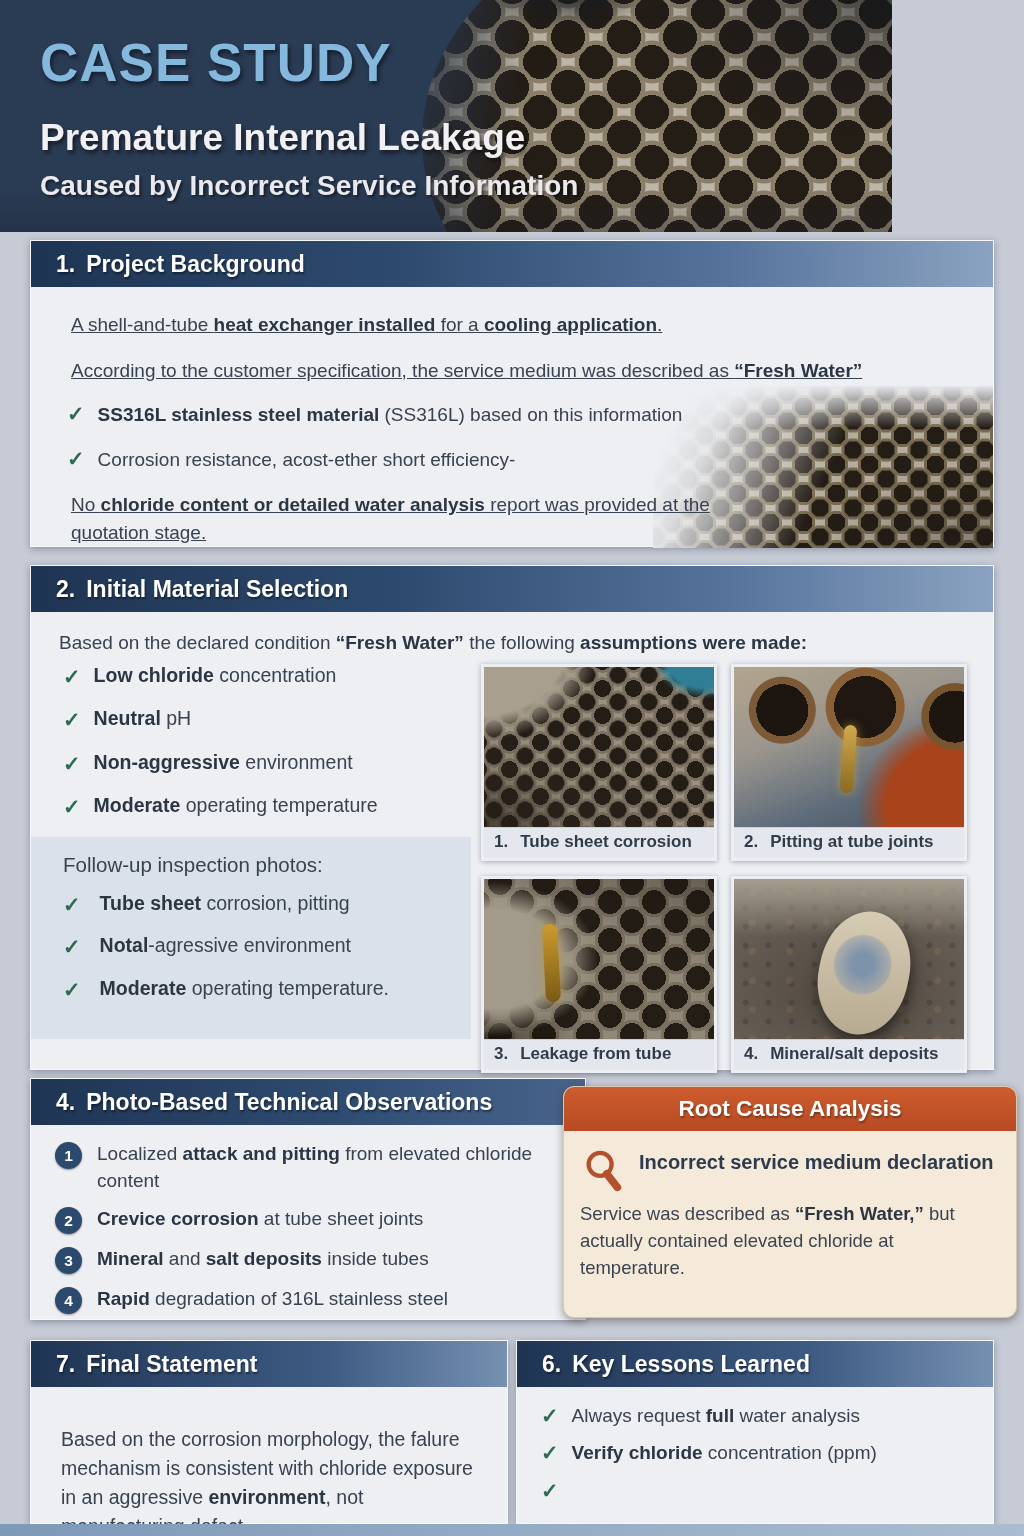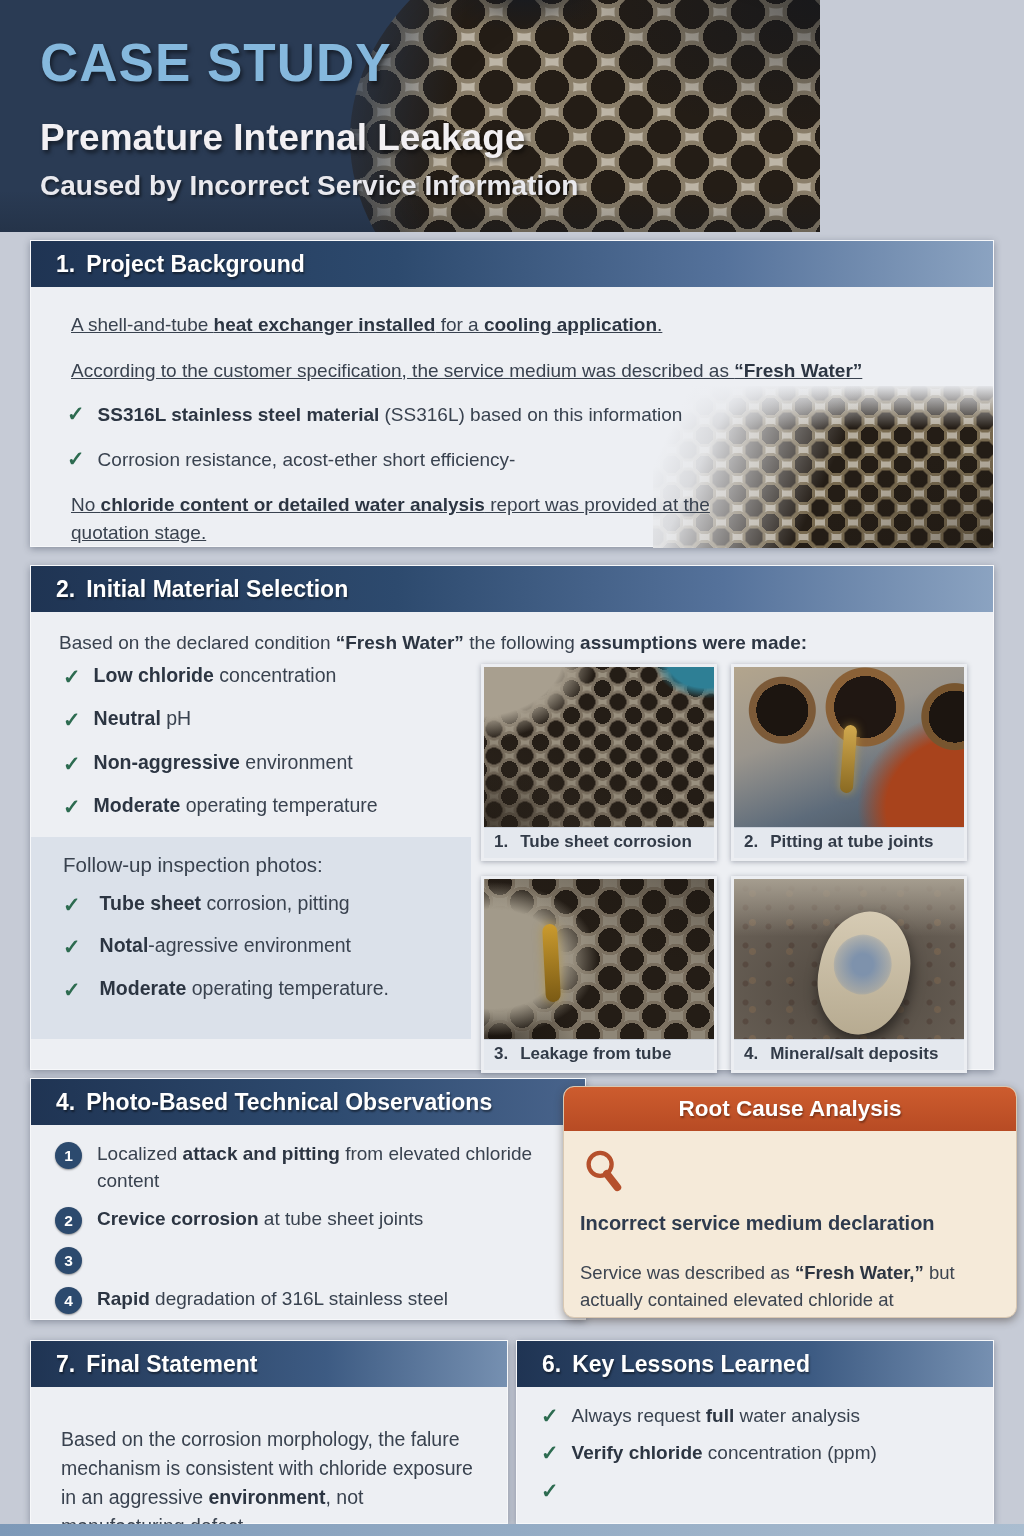--- a/index.html
+++ b/index.html
@@ -6,21 +6,21 @@
   html,body { margin:0; padding:0; }
   body {
     width:1024px; height:1536px; position:relative; overflow:hidden;
     background:#c6cbd6;
     font-family:"Liberation Sans", sans-serif;
     color:#39424f;
   }
   .b { font-weight:700; color:#2c3542; }
 
   
-  .page-header { position:absolute; top:0; left:0; width:820px; height:232px; background:#2a3b54; overflow:hidden; }
+  .page-header { position:absolute; top:0; left:0; width:892px; height:232px; background:#2a3b54; overflow:hidden; }
   .hp-photo { position:absolute; top:0; right:0; width:520px; height:232px;
     background:linear-gradient(100deg, rgba(42,59,84,0) 0%, #78садc 0%, rgba(120,126,132,.0) 4%, #9aa0a4 14%, #c2bcae 34%, #cbc5b7 66%, #b0a899 100%);
   }
   .hp-holes { position:absolute; top:-96px; right:-150px; width:620px; height:470px; border-radius:50%;
     background-color:#bdb5a6;
     background-image:
       radial-gradient(circle, #241d16 0 17px, #8a7e69 17px 21px, rgba(0,0,0,0) 22px),
       radial-gradient(circle, #241d16 0 17px, #8a7e69 17px 21px, rgba(0,0,0,0) 22px);
     background-size:56px 50px;
     background-position:6px 8px, 34px 33px;
@@ -152,24 +152,24 @@
     color:#fff; font-size:15.5px; font-weight:700; display:flex; align-items:center; justify-content:center;
     box-shadow:0 1px 2px rgba(0,0,0,.4); margin-top:1px; }
   .s4-list .txt { max-width:455px; }
 
   #rca { position:absolute; top:1086px; left:563px; width:454px; height:232px; border-radius:11px;
     background:#f5ead9; overflow:hidden; border:1px solid #d9c8b2; box-shadow:0 3px 9px rgba(50,40,30,.45); }
   .rca-header { height:44px; display:flex; align-items:center; justify-content:center;
     background:linear-gradient(180deg,#cd5c2e,#b74b24); color:#fff; font-size:22.5px; font-weight:700;
     text-shadow:1px 2px 2px rgba(0,0,0,.35); }
   .rca-body { padding:16px 18px 0 16px; }
-  .rca-top { display:flex; gap:13px; align-items:flex-start;flex-direction:column; }
+  .rca-top { display:flex; gap:13px; align-items:flex-start; }
   .rca-sub { font-size:20px; font-weight:700; color:#2e3b4e; line-height:1.3; padding-top:2px; }
   .rca-sub .b { color:#2e3b4e; }
-  .rca-text { margin-top:24px; font-size:18.5px; line-height:1.45; color:#3c4450; }
+  .rca-text { margin-top:6px; font-size:18.5px; line-height:1.45; color:#3c4450; }
 
   
   #sec7 { top:1340px; left:30px; width:478px; height:184px; }
   .s7-body { padding:18px 24px 0 30px; font-size:19.5px; line-height:1.5; }
   #sec6 { top:1340px; left:516px; width:478px; height:184px; }
   .s6-list { margin:16px 0 0; padding:0 14px 0 24px; list-style:none; }
   .s6-list li { margin-bottom:11px; font-size:19px; line-height:1.35; }
   .s6-list .txt { max-width:370px; }
 
   .bottom-strip { position:absolute; left:0; top:1524px; width:1024px; height:12px;
@@ -307,20 +307,21 @@
     <li>
       <span class="badge">1</span>
       <span class="txt"><span>Localized </span><span class="b">attack and pitting</span><span> from elevated chloride content</span></span>
     </li>
     <li>
       <span class="badge">2</span>
       <span class="txt"><span class="b">Crevice corrosion</span><span> at tube sheet joints</span></span>
     </li>
     <li>
       <span class="badge">3</span>
+      <span class="txt"><span class="b">Mineral</span><span> and </span><span class="b">salt deposits</span><span> inside tubes</span></span>
     </li>
     <li>
       <span class="badge">4</span>
       <span class="txt"><span class="b">Rapid</span><span> degradation of 316L stainless steel</span></span>
     </li>
   </ul>
 </section>
 
 <aside id="rca">
   <div class="rca-header">Root Cause Analysis</div>

